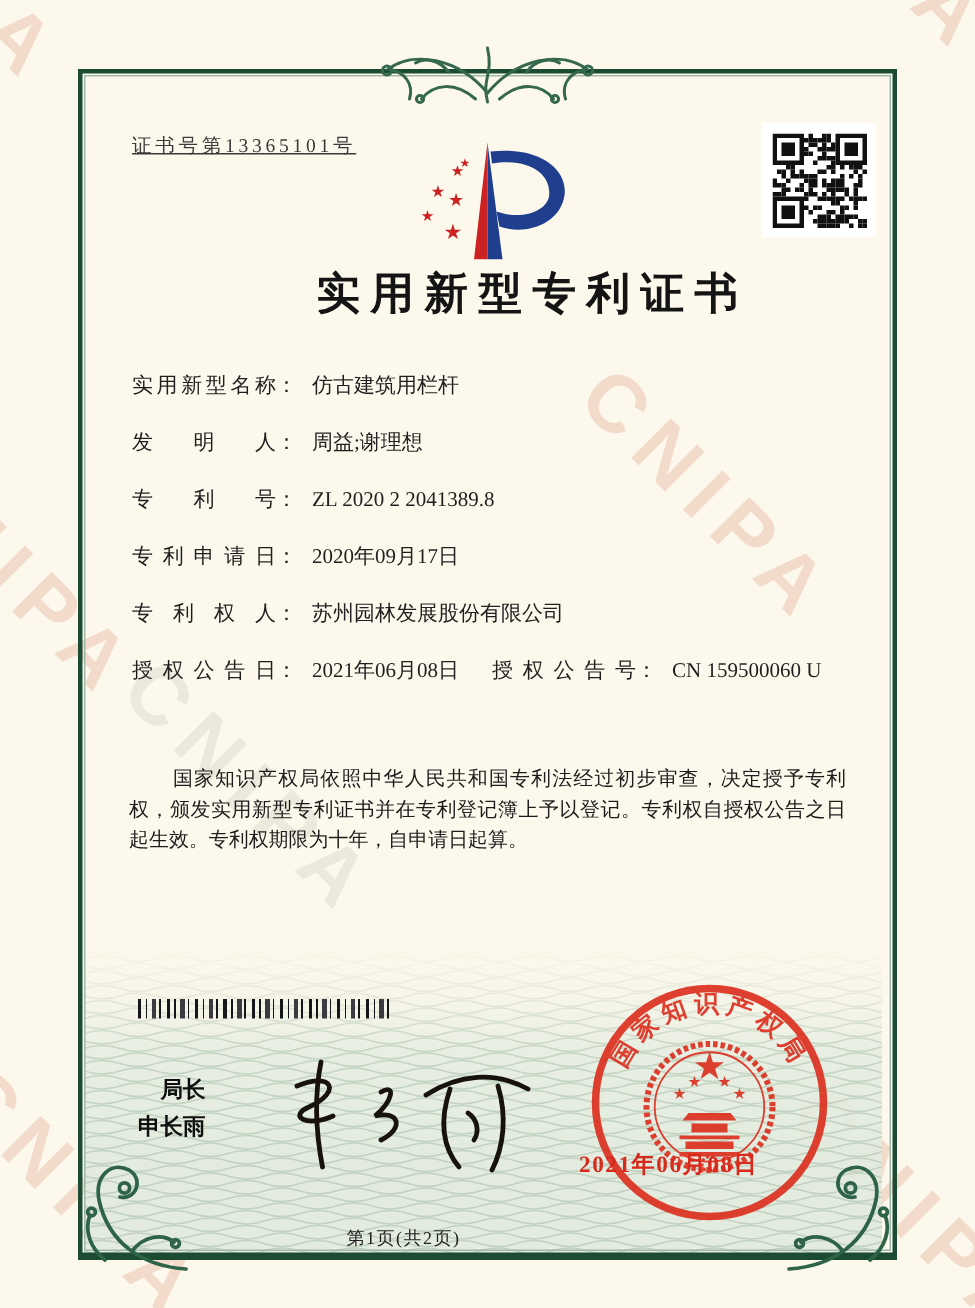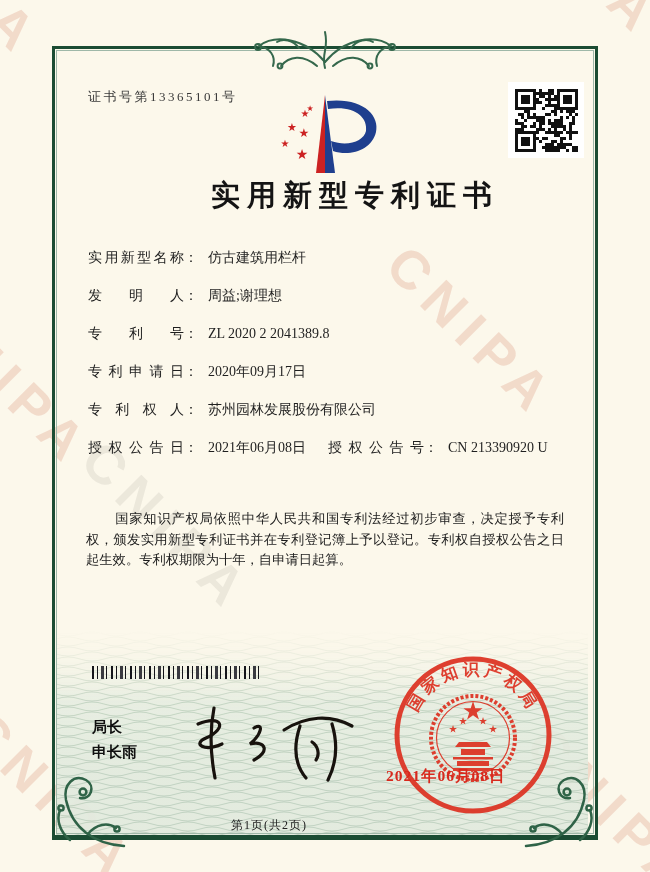--- a/index.html
+++ b/index.html
@@ -35,21 +35,21 @@
   .guilloche{
     position:absolute;left:56px;top:630px;width:532px;height:206px;overflow:hidden;
     background:linear-gradient(180deg, rgba(232,238,228,0) 0px, rgba(228,236,224,.85) 70px, rgba(226,234,222,.95) 140px);
     -webkit-mask-image:linear-gradient(180deg, transparent 0, #000 72px);
     mask-image:linear-gradient(180deg, transparent 0, #000 72px);
   }
   .guilloche svg{display:block;}
   .guilloche path{stroke:rgba(120,160,132,.32);fill:none;stroke-width:1;}
 
   
-  .cert-no{left:88px;top:88px;font-size:13px;letter-spacing:2.5px;color:#3a3a3a;}
+  .cert-no{left:88px;top:88px;font-size:13px;letter-spacing:2.5px;color:#3a3a3a;text-decoration:underline;}
   .logo{left:272px;top:89px;}
   .qr-wrap{left:508px;top:82px;width:76px;height:76px;background:#fff;
            display:flex;align-items:center;justify-content:center;}
   .title{
     left:52px;top:176px;width:606px;text-align:center;
     font-size:29px;font-weight:700;letter-spacing:7px;color:#141414;
   }
 
   
   .fields{left:88px;top:239px;width:480px;font-size:14px;color:#1f1f1f;}
@@ -72,21 +72,21 @@
     background-image:
       repeating-linear-gradient(90deg,
         #15151a 0 2px, transparent 2px 5px,
         #15151a 5px 6px, transparent 6px 9px,
         #3a3a40 9px 12px, transparent 12px 14px,
         #15151a 14px 15px, transparent 15px 19px);
   }
 
   
   .signer{left:92px;top:714px;font-family:"Liberation Sans","DejaVu Sans",sans-serif;
-          font-size:15px;font-weight:700;line-height:25px;color:#101010;}
+          font-size:15px;font-weight:700;line-height:25px;color:#101010;text-align:right;}
   .signature{left:188px;top:702px;}
   .seal{left:392px;top:654px;opacity:.93;}
   .seal text{font-family:"Liberation Serif","DejaVu Serif",serif;}
   .seal-date{left:386px;top:766px;width:200px;color:#d8291d;font-size:15.5px;
              letter-spacing:1px;font-weight:600;}
 
   .page-no{left:0;top:817px;width:538px;text-align:center;font-size:12px;
            letter-spacing:1px;color:#222;}
 
   .ornament{pointer-events:none;}
@@ -379,21 +379,21 @@
   </div>
   <div class="field-row">
     <span class="flabel">专利申请日</span><span>：</span><span class="fvalue">2020年09月17日</span>
   </div>
   <div class="field-row">
     <span class="flabel">专利权人</span><span>：</span><span class="fvalue">苏州园林发展股份有限公司</span>
   </div>
   <div class="field-row">
     <span class="flabel">授权公告日</span><span>：</span><span class="fvalue">2021年06月08日</span>
     <span class="pair2">
-      <span class="flabel">授权公告号</span><span>：</span><span class="fvalue">CN 213390920 U</span>
+      <span class="flabel">授权公告号</span><span>：</span><span class="fvalue">CN 159500060 U</span>
     </span>
   </div>
 </div>
 
 <div class="abs paras">
   <p>国家知识产权局依照中华人民共和国专利法经过初步审查，决定授予专利权，颁发实用新型专利证书并在专利登记簿上予以登记。专利权自授权公告之日起生效。专利权期限为十年，自申请日起算。</p>
 </div>
 
 <div class="abs barcode"></div>
 

